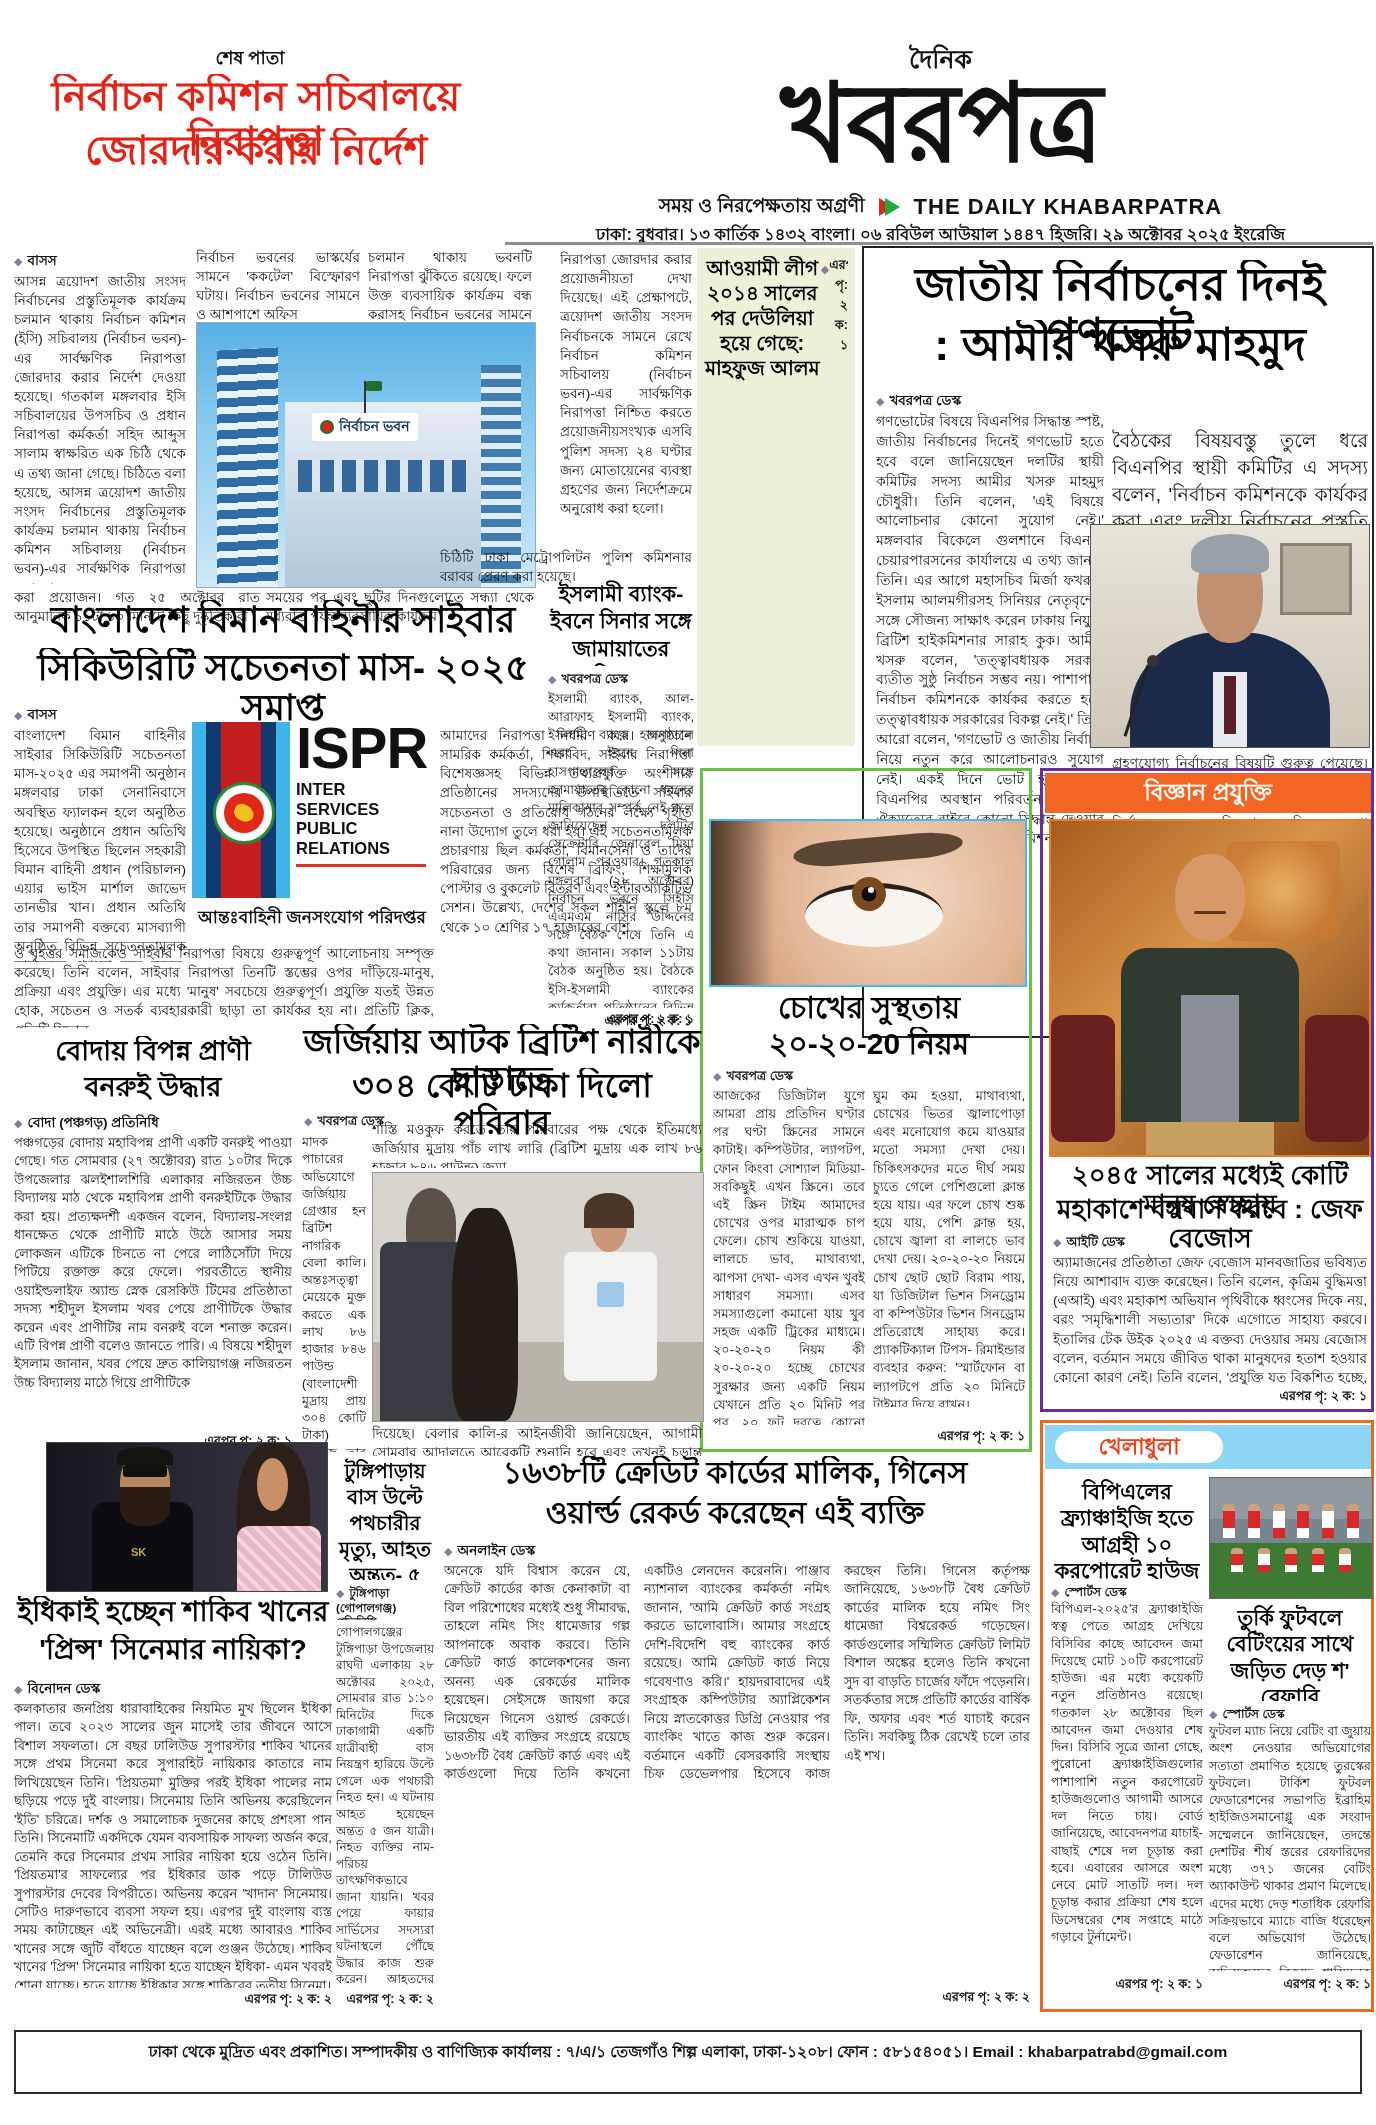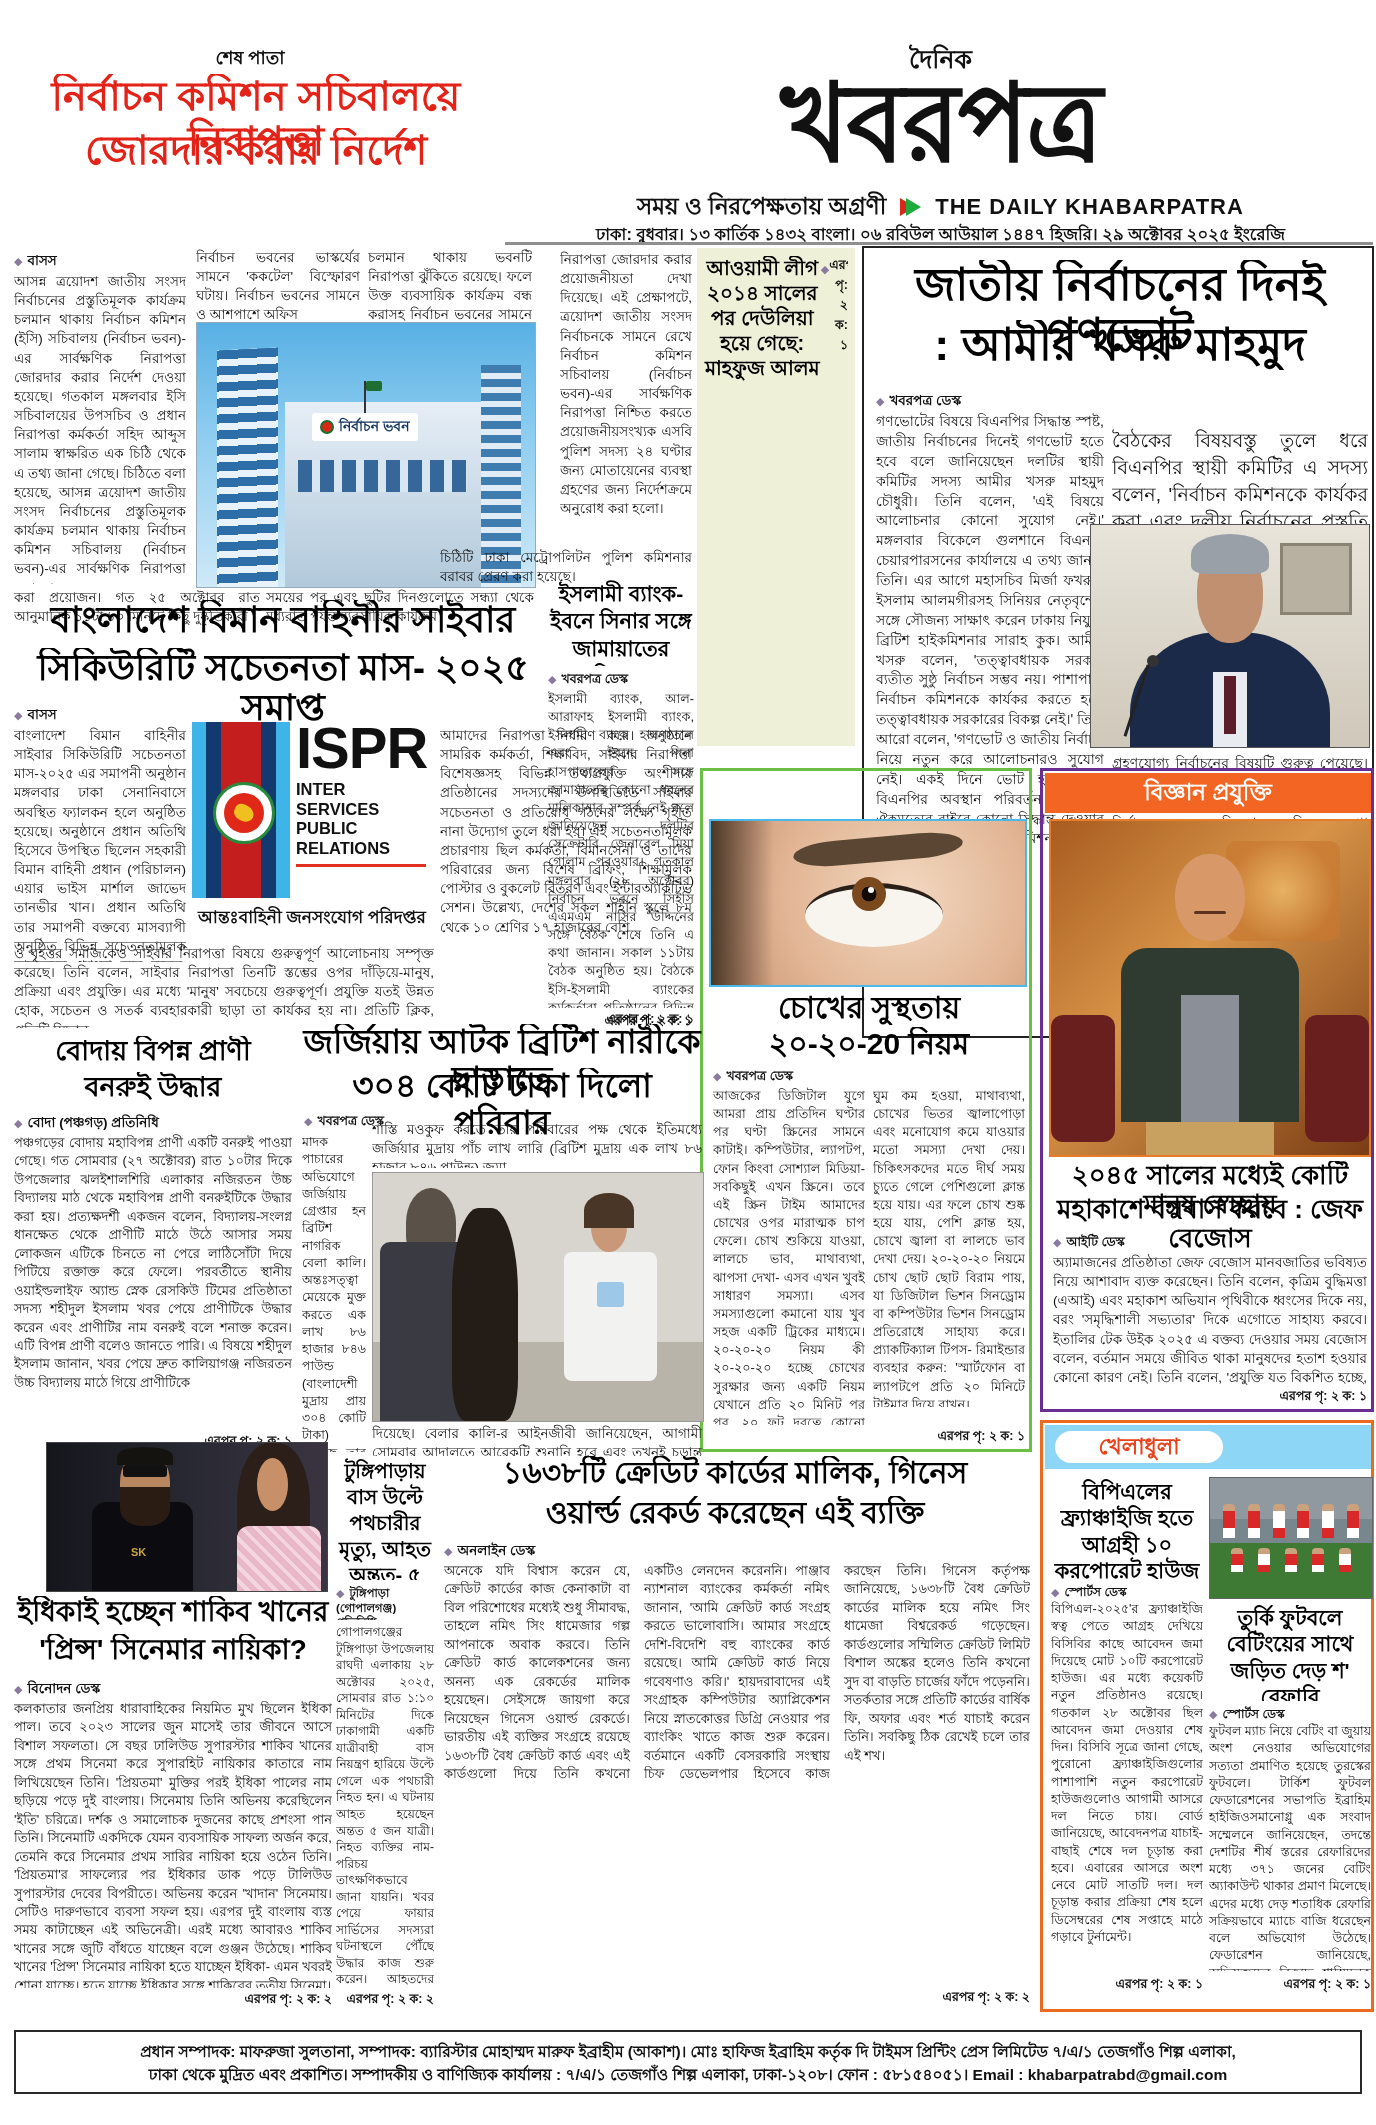--- a/index.html
+++ b/index.html
@@ -39,21 +39,21 @@
 
   <div class="abs" style="left:130px;top:44px;width:240px;font-size:18px;font-weight:bold;text-align:center;">শেষ পাতা</div>
 
   <div class="abs hl red" style="left:6px;top:74px;width:500px;font-size:40px;">নির্বাচন কমিশন সচিবালয়ে নিরাপত্তা</div>
   <div class="abs hl red" style="left:6px;top:128px;width:500px;font-size:40px;">জোরদার করার নির্দেশ</div>
 
   <div class="abs" style="left:505px;top:40px;width:871px;text-align:center;font-size:25px;font-weight:bold;">দৈনিক</div>
   <div class="abs mast-title" style="left:505px;top:58px;width:871px;text-align:center;font-size:104px;line-height:1.25;">খবরপত্র</div>
 
   <div class="abs tagrow" style="left:505px;top:194px;width:871px;height:26px;">
-    <span style="font-size:23px;font-weight:bold;">সময় ও নিরপেক্ষতায় অগ্রণী</span>
+    <span style="font-size:19px;font-weight:bold;">সময় ও নিরপেক্ষতায় অগ্রণী</span>
     <span style="display:inline-flex;align-items:center;">
       <span class="tri" style="border-left:15px solid #d8281e;margin-right:-9px;"></span>
       <span class="tri" style="border-left:15px solid #1faa3c;"></span>
     </span>
     <span style="font-size:22px;font-weight:bold;letter-spacing:1px;">THE DAILY KHABARPATRA</span>
   </div>
   <div class="abs" style="left:505px;top:222px;width:871px;text-align:center;font-size:16.5px;font-weight:bold;">ঢাকা: বুধবার। ১৩ কার্তিক ১৪৩২ বাংলা। ০৬ রবিউল আউয়াল ১৪৪৭ হিজরি। ২৯ অক্টোবর ২০২৫ ইংরেজি</div>
   <div class="abs rule" style="left:505px;top:242px;width:868px;"></div>
 
   <section>
@@ -304,17 +304,16 @@
 
     <div class="abs hl" style="left:166px;top:182px;width:162px;height:96px;font-size:21px;line-height:1.25;">তুর্কি ফুটবলে বেটিংয়ের সাথে জড়িত দেড় শ' রেফারি</div>
     <div class="abs" style="left:166px;top:282px;width:162px;font-weight:bold;font-size:12px;white-space:nowrap;overflow:hidden;">
       <span class="diamond">◆</span><span>স্পোর্টস ডেস্ক</span>
     </div>
     <div class="abs bt-s" style="left:166px;top:300px;width:162px;height:248px;">ফুটবল ম্যাচ নিয়ে বেটিং বা জুয়ায় অংশ নেওয়ার অভিযোগের সত্যতা প্রমাণিত হয়েছে তুরস্কের ফুটবলে। টার্কিশ ফুটবল ফেডারেশনের সভাপতি ইব্রাহিম হাইজিওসমানোগ্লু এক সংবাদ সম্মেলনে জানিয়েছেন, তদন্তে দেশটির শীর্ষ স্তরের রেফারিদের মধ্যে ৩৭১ জনের বেটিং অ্যাকাউন্ট থাকার প্রমাণ মিলেছে। এদের মধ্যে দেড় শতাধিক রেফারি সক্রিয়ভাবে ম্যাচে বাজি ধরেছেন বলে অভিযোগ উঠেছে। ফেডারেশন জানিয়েছে, অভিযুক্তদের বিরুদ্ধে শাস্তিমূলক ব্যবস্থা নেওয়ার প্রক্রিয়া শুরু হয়েছে।</div>
     <div class="abs jump" style="left:166px;top:552px;width:162px;">এরপর পৃ: ২ ক: ১</div>
   </section>
 
   <footer class="abs footer-box" style="left:14px;top:2030px;width:1348px;height:64px;padding:8px 14px;">
-    <div style="font-size:15.5px;line-height:1.5;">প্রধান সম্পাদক: মাফরুজা সুলতানা, সম্পাদক: ব্যারিস্টার মোহাম্মদ মারুফ ইব্রাহীম (আকাশ)। মোঃ হাফিজ ইব্রাহিম কর্তৃক দি টাইমস প্রিন্টিং প্রেস লিমিটেড ৭/এ/১ তেজগাঁও শিল্প এলাকা,</div>
     <div style="font-size:15.5px;line-height:1.5;">ঢাকা থেকে মুদ্রিত এবং প্রকাশিত। সম্পাদকীয় ও বাণিজ্যিক কার্যালয় : ৭/এ/১ তেজগাঁও শিল্প এলাকা, ঢাকা-১২০৮। ফোন : ৫৮১৫৪০৫১। Email : khabarpatrabd@gmail.com</div>
   </footer>
 
 </div>
 
 </body></html>

